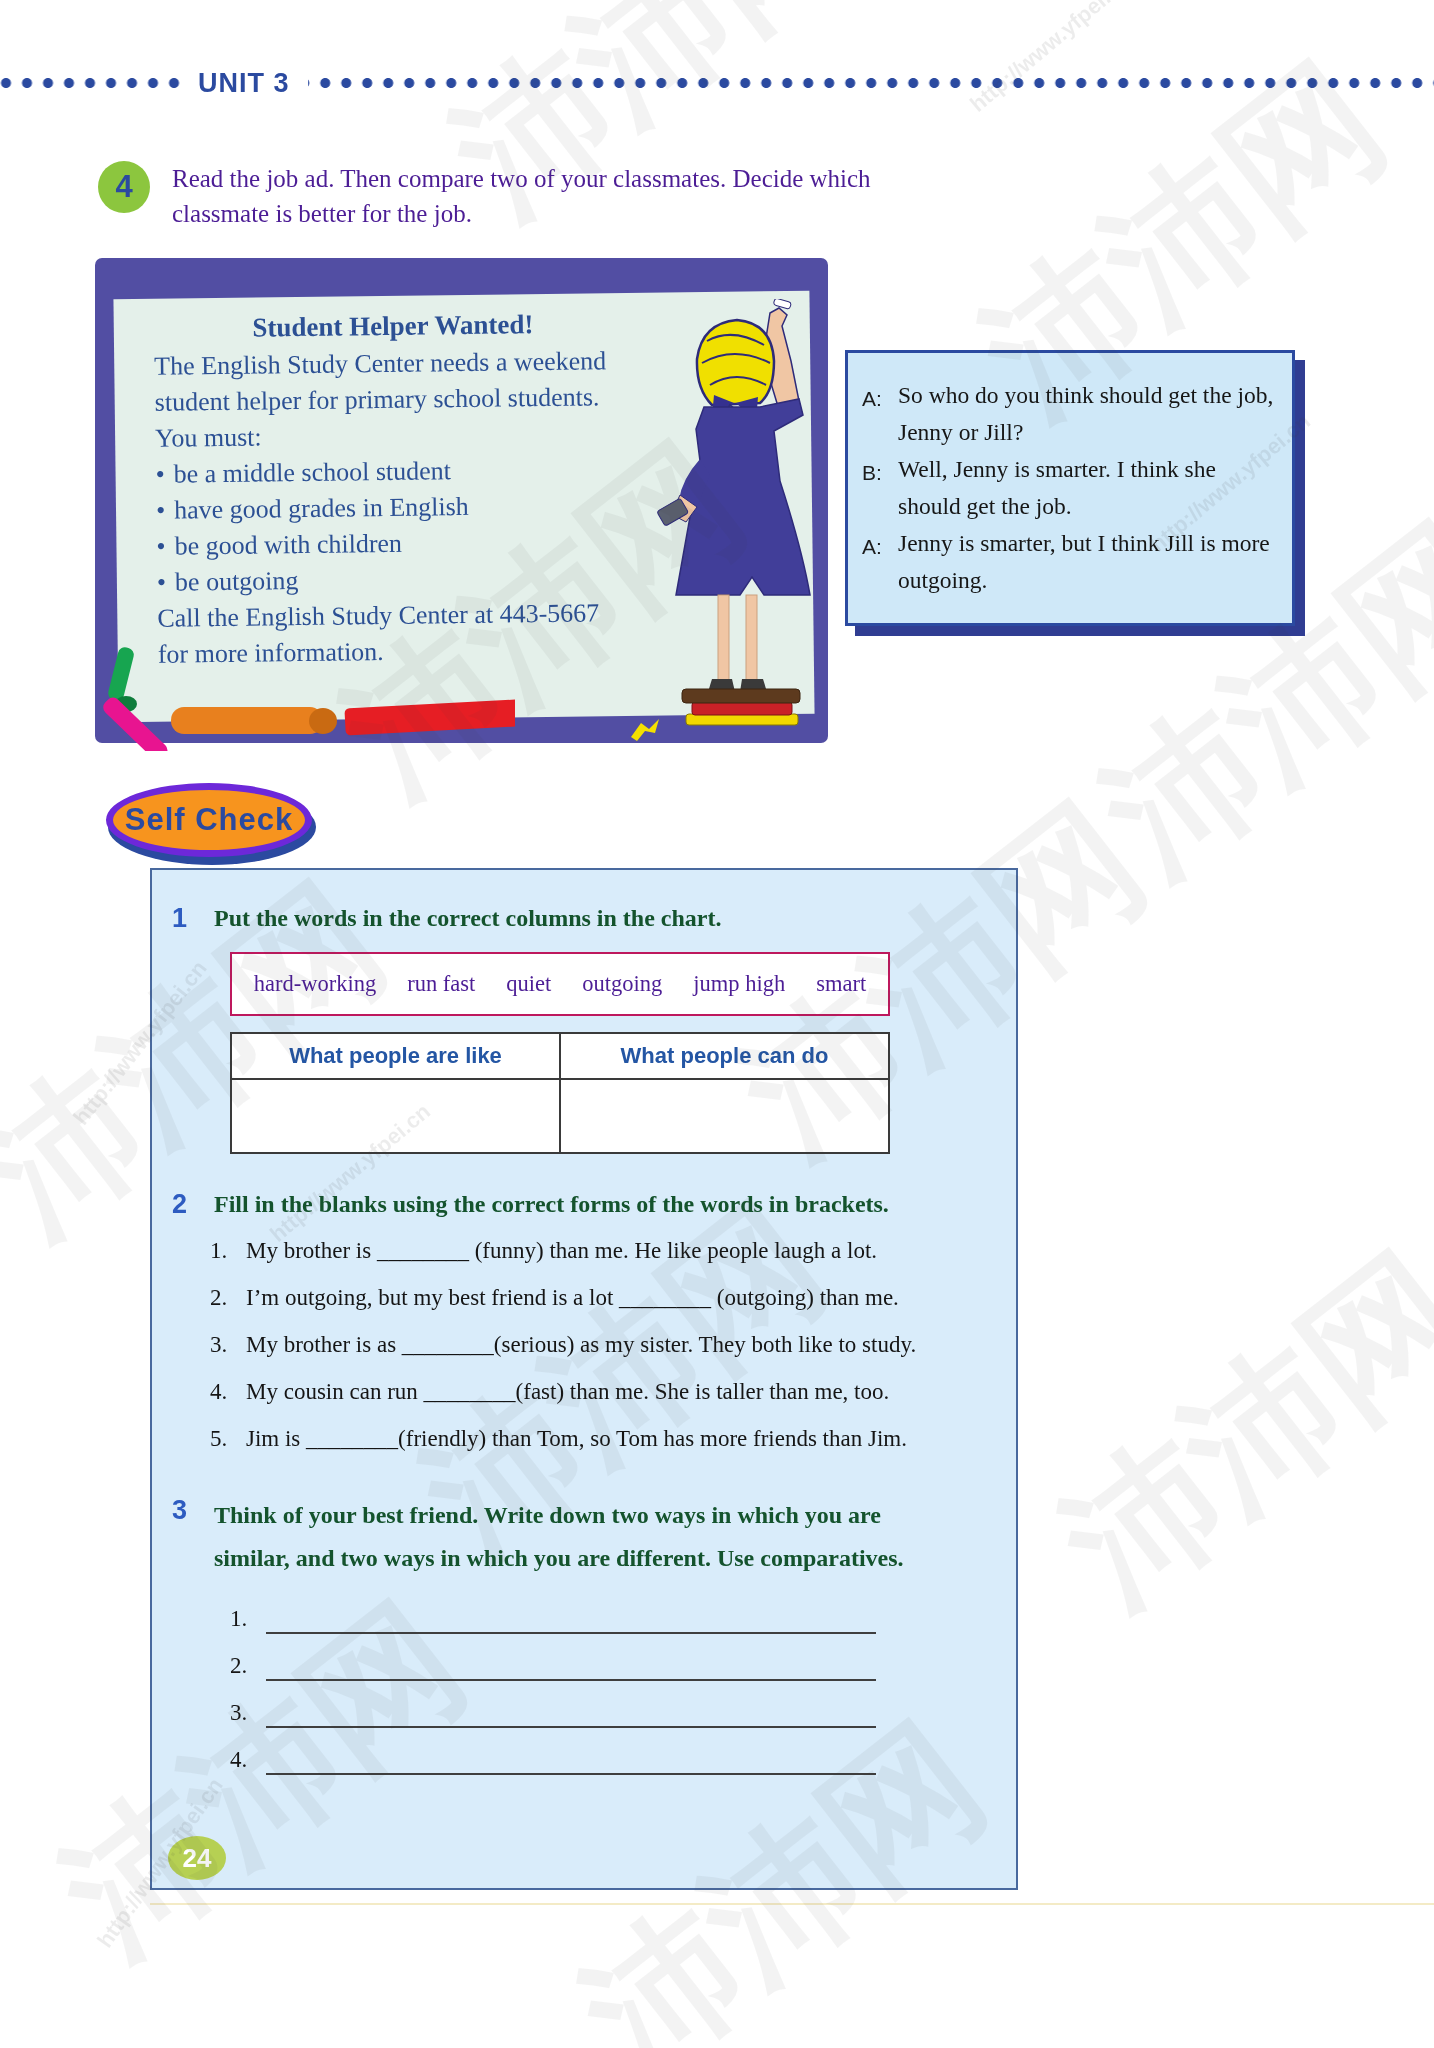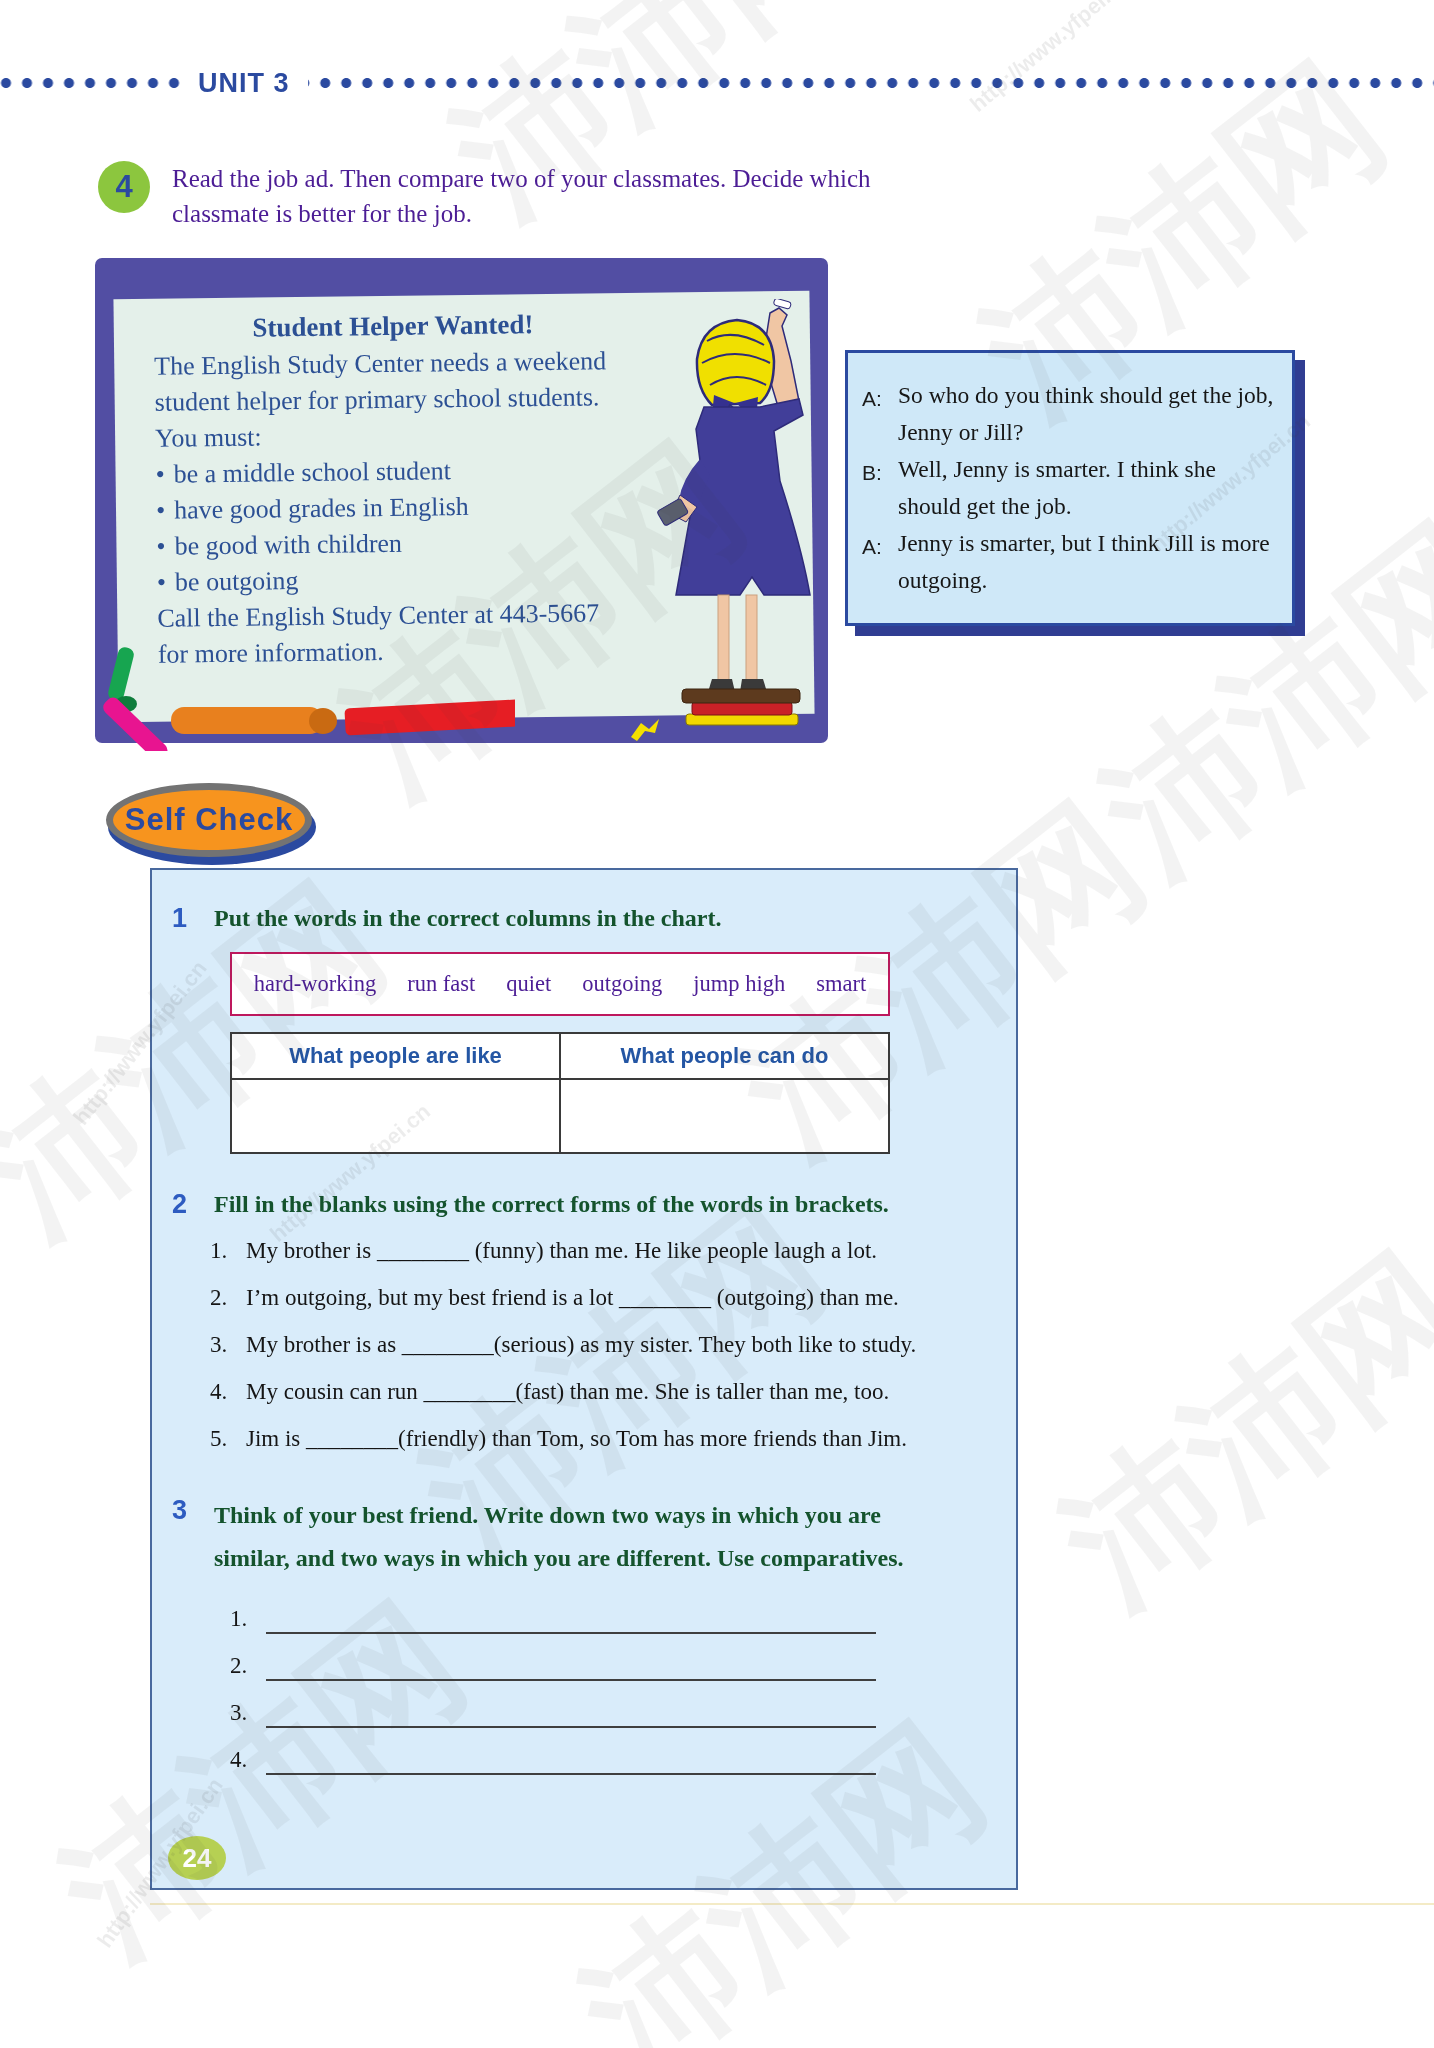--- a/index.html
+++ b/index.html
@@ -56,21 +56,21 @@
   .dialog { position:absolute; left:845px; top:350px; width:450px;
     background:#cfe8f8; border:3px solid #2b4aa0; box-shadow:10px 10px 0 #303d92;
     padding:24px 16px 24px 14px; z-index:2; }
   .turn { display:flex; font-size:23.5px; line-height:37px; color:#161616; }
   .spk { width:36px; flex:none; font-family:"Liberation Sans", sans-serif;
     font-size:21px; padding-top:3px; color:#1b1b1b; }
   .txt { flex:1; }
 
   
   .self-check-badge { position:absolute; left:106px; top:783px; width:206px;
-    height:74px; background:#f7941e; border:7px solid #737373; border-radius:50%;
+    height:74px; background:#f7941e; border:7px solid #6d28d9; border-radius:50%;
     box-shadow:3px 7px 0 1px #2b4aa0; display:flex; align-items:center;
     justify-content:center; font:bold 31px "Liberation Sans", sans-serif;
     color:#2b4aa0; letter-spacing:1px; z-index:3; }
 
   
   .panel { position:absolute; left:150px; top:868px; width:868px; height:1022px;
     background:#d9ecfa; border:2px solid #49699e; padding:32px 24px 0 20px; z-index:2; }
   .ex-head { display:flex; gap:18px; align-items:flex-start; }
   .exnum { font:bold 27px "Liberation Sans", sans-serif; color:#2d5bc0;
     width:24px; flex:none; line-height:32px; }

